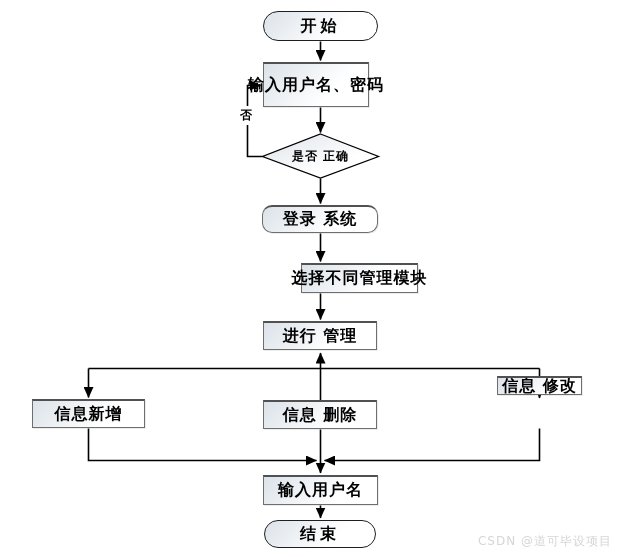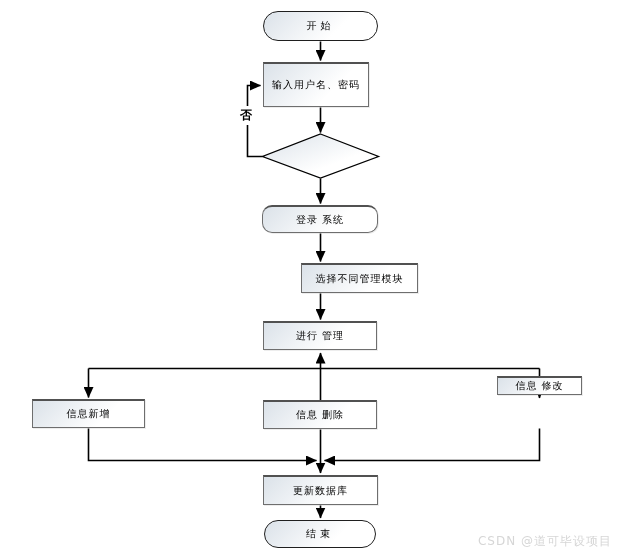--- a/index.html
+++ b/index.html
@@ -21,22 +21,22 @@
     fill: none;
     stroke: var(--line, #000);
     stroke-width: 1.6;
   }
   .node {
     position: absolute;
     box-sizing: border-box;
     display: flex;
     align-items: center;
     justify-content: center;
-    font-size: 10px;
-    font-weight: normal;
+    font-size: 16px;
+    font-weight: bold;
     letter-spacing: 1px;
     color: var(--text, #000);
     white-space: nowrap;
     background: linear-gradient(135deg, var(--node-fill-a, #dbe2e9) 0%, #ffffff 65%);
     border: 1px solid var(--node-border, #6e6e6e);
     border-top: 2px solid var(--node-border-top, #515151);
     box-shadow: 1px 1px 0 rgba(0,0,0,0.07);
     z-index: 2;
   }
   .terminator {
@@ -111,34 +111,35 @@
 
     <polyline points="262.5,156.5 247.5,156.5 247.5,85.5 260.5,85.5" marker-end="url(#ah)"></polyline>
 
     <polygon points="320.5,134 378.5,156.5 320.5,178 262.5,156.5" fill="url(#diamondGrad)" stroke="#000000" stroke-width="1.3"></polygon>
   </svg>
 
   <div class="node terminator" style="left:263px; top:11px; width:115px; height:30px;">开始</div>
 
   <div class="node" style="left:263px; top:62px; width:106px; height:45px;">输入用户名、密码</div>
 
+  <div class="diamond-label" style="left:263px; top:146px; width:115px; height:21px;">是否 正确</div>
 
   <div class="edge-label" style="left:239px; top:106px;">否</div>
 
   <div class="node" style="left:262px; top:205px; width:116px; height:28px;border-radius:10px;">登录 系统</div>
 
   <div class="node" style="left:262px; top:263px; width:117px; height:30px;margin-left:39px;">选择不同管理模块</div>
 
   <div class="node" style="left:263px; top:321px; width:114px; height:29px;">进行 管理</div>
 
   <div class="node" style="left:32px; top:399px; width:113px; height:29px;">信息新增</div>
 
   <div class="node" style="left:263px; top:400px; width:114px; height:29px;">信息 删除</div>
 
   <div class="node" style="left:497px; top:376px; width:85px; height:19px;">信息 修改</div>
 
-  <div class="node" style="left:263px; top:475px; width:115px; height:30px;">更新数据库</div>
+  <div class="node" style="left:263px; top:475px; width:115px; height:30px;">输入用户名</div>
 
   <div class="node terminator" style="left:264px; top:520px; width:112px; height:28px;">结束</div>
 
   <div class="watermark">CSDN @道可毕设项目</div>
 
 </div>
 
 </body></html>

